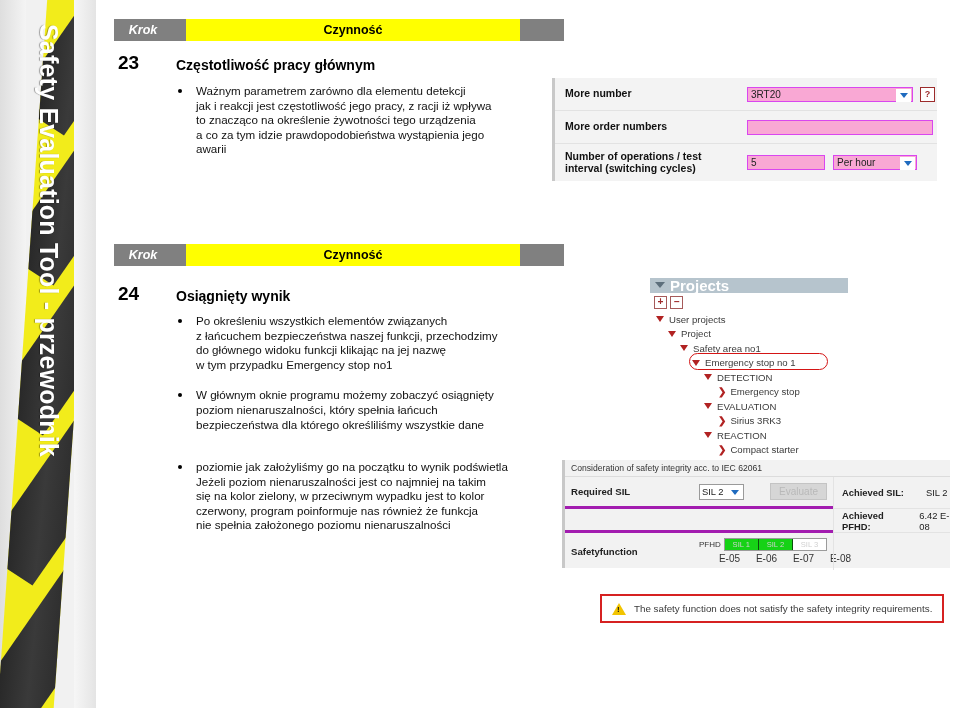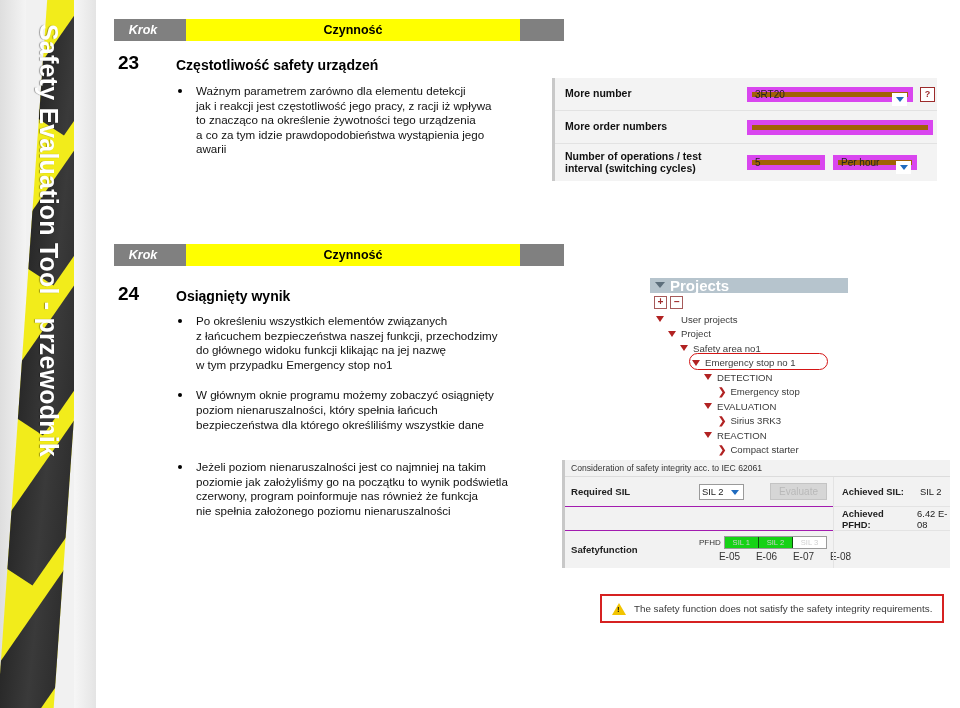--- a/index.html
+++ b/index.html
@@ -144,22 +144,22 @@
     border-bottom: 1px solid #e2e2e2;
     padding-left: 10px;
     box-sizing: border-box;
   }
   .form-row:last-child { border-bottom: none; height: 37px; }
   .form-label {
     font-size: 10.5px; font-weight: bold; color: #111;
     width: 182px; line-height: 11.6px;
   }
   .inp {
-    background: #a16207;
-    border: 5px solid #d946ef;
+    background: #f9a8d4;
+    border: 1px solid #d946ef;
     height: 15px;
     font-size: 10px;
     color: #222;
     display: flex; align-items: center;
     padding: 0 3px;
     box-sizing: border-box;
   }
   .inp.w-order { width: 166px; position: relative; padding-right: 18px; }
   .inp.w-more  { width: 186px; }
   .inp.w-num   { width: 78px; }
@@ -261,32 +261,32 @@
     color: #222;
   }
   .sil-title {
     font-size: 8.6px; color: #333;
     padding: 3px 0 3px 6px;
     border-bottom: 1px solid #dcdcdc;
     background: #f2f2f2;
   }
   .sil-grid { display: grid; grid-template-columns: 128px 140px 1fr; }
   .sil-cell {
-    border-bottom: 1px solid #a21caf;
+    border-bottom: 3px solid #a21caf;
     padding: 6px 6px;
     box-sizing: border-box;
     display: flex; align-items: center;
   }
   .sil-lbl { font-weight: bold; font-size: 9.6px; }
   .sil-left-block { grid-column: 1 / 3; }
   .achv {
     border-left: 1px solid #e3e3e3;
     display: flex; align-items: center;
     padding-left: 8px;
-    gap: 16px;
+    gap: 22px;
     font-size: 9.4px;
     border-bottom: 1px solid #e3e3e3;
     box-sizing: border-box;
   }
   .achv b { font-weight: bold; }
   .sil-select {
     background: #fff; border: 1px solid #9a9a9a;
     width: 62px; height: 14px;
     display: flex; align-items: center; padding: 0 2px;
     position: relative; font-size: 9.4px;
@@ -370,21 +370,21 @@
 
   <div class="content">
 
     <div class="bar" style="left:18px; top:19px;">
       <div class="krok">Krok</div>
       <div class="krok-pad"></div>
       <div class="czynnosc">Czynność</div>
       <div class="tail"></div>
     </div>
     <div class="step-num" style="left:22px; top:52px;">23</div>
-    <div class="step-title" style="left:80px; top:57px;">Częstotliwość safety urządzeń</div>
+    <div class="step-title" style="left:80px; top:57px;">Częstotliwość pracy głównym</div>
 
     <div class="bullets" style="left:78px; top:84px; width:340px;">
       <div class="bullet">
         <span class="ln">Ważnym parametrem zarówno dla elementu detekcji</span>
         <span class="ln">jak i reakcji jest częstotliwość jego pracy, z racji iż wpływa</span>
         <span class="ln">to znacząco na określenie żywotności tego urządzenia</span>
         <span class="ln">a co za tym idzie prawdopodobieństwa wystąpienia jego</span>
         <span class="ln">awarii</span>
       </div>
     </div>
@@ -407,22 +407,23 @@
       </div>
       <div class="bullet">
         <span class="ln">W głównym oknie programu możemy zobaczyć osiągnięty</span>
         <span class="ln">poziom nienaruszalności, który spełnia łańcuch</span>
         <span class="ln">bezpieczeństwa dla którego określiliśmy wszystkie dane</span>
       </div>
     </div>
 
     <div class="bullets" style="left:78px; top:460px; width:350px;">
       <div class="bullet">
+        <span class="ln">poziomie jak założyliśmy go na początku to wynik podświetla</span>
         <span class="ln">Jeżeli poziom nienaruszalności jest co najmniej na takim</span>
-        <span class="ln">poziomie jak założyliśmy go na początku to wynik podświetla</span>
+        <span class="ln">się na kolor zielony, w przeciwnym wypadku jest to kolor</span>
         <span class="ln">czerwony, program poinformuje nas również że funkcja</span>
         <span class="ln">nie spełnia założonego poziomu nienaruszalności</span>
       </div>
     </div>
   </div>
 
   <div class="shot form-shot">
     <div class="form-row">
       <div class="form-label">More number</div>
       <div class="inp w-order">
@@ -459,21 +460,21 @@
   <div class="shot tree-shot">
     <div class="tree-head">
       <span class="cap"></span>
       <span>Projects</span>
     </div>
     <div class="pm-row">
       <div class="pmbox">+</div>
       <div class="pmbox">−</div>
     </div>
 
-    <div class="tnode" style="padding-left:6px;gap:12px;">
+    <div class="tnode" style="padding-left:6px;">
       <span class="tri"></span>
       <span>User projects</span>
     </div>
     <div class="tnode" style="padding-left:18px;">
       <span class="tri"></span>
       <span>Project</span>
     </div>
     <div class="tnode" style="padding-left:30px;">
       <span class="tri"></span>
       <span>Safety area no1</span>

